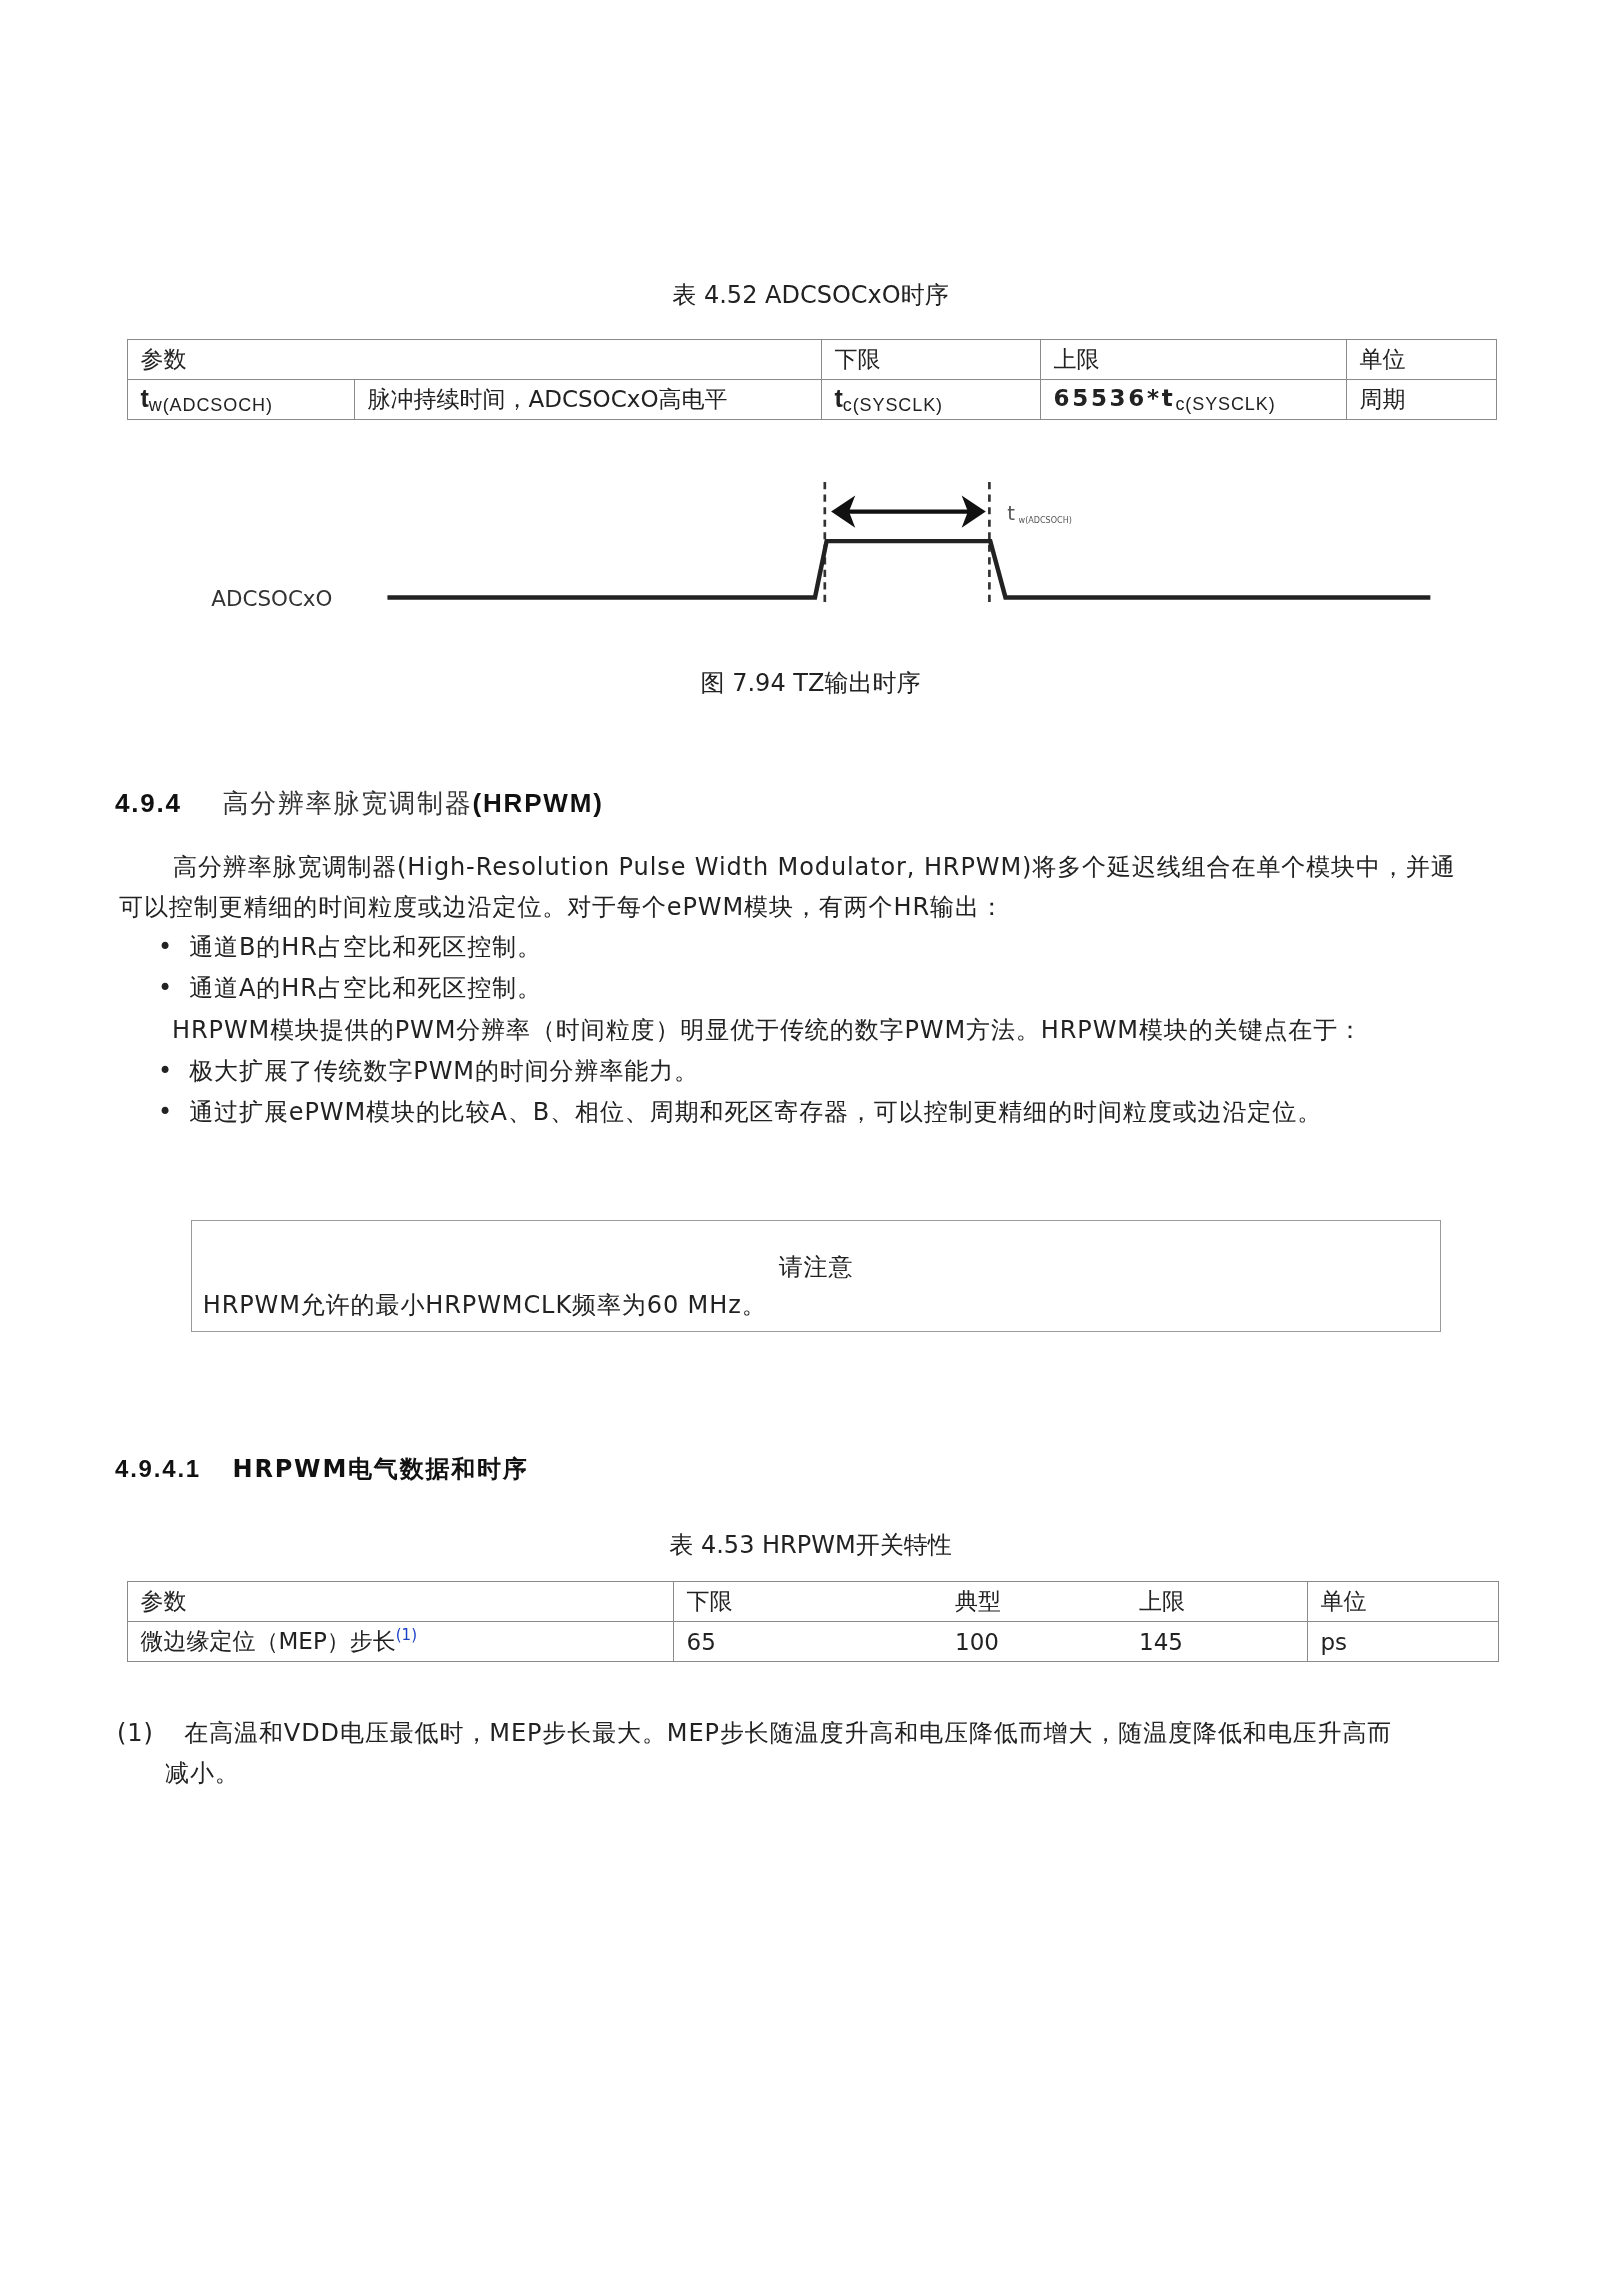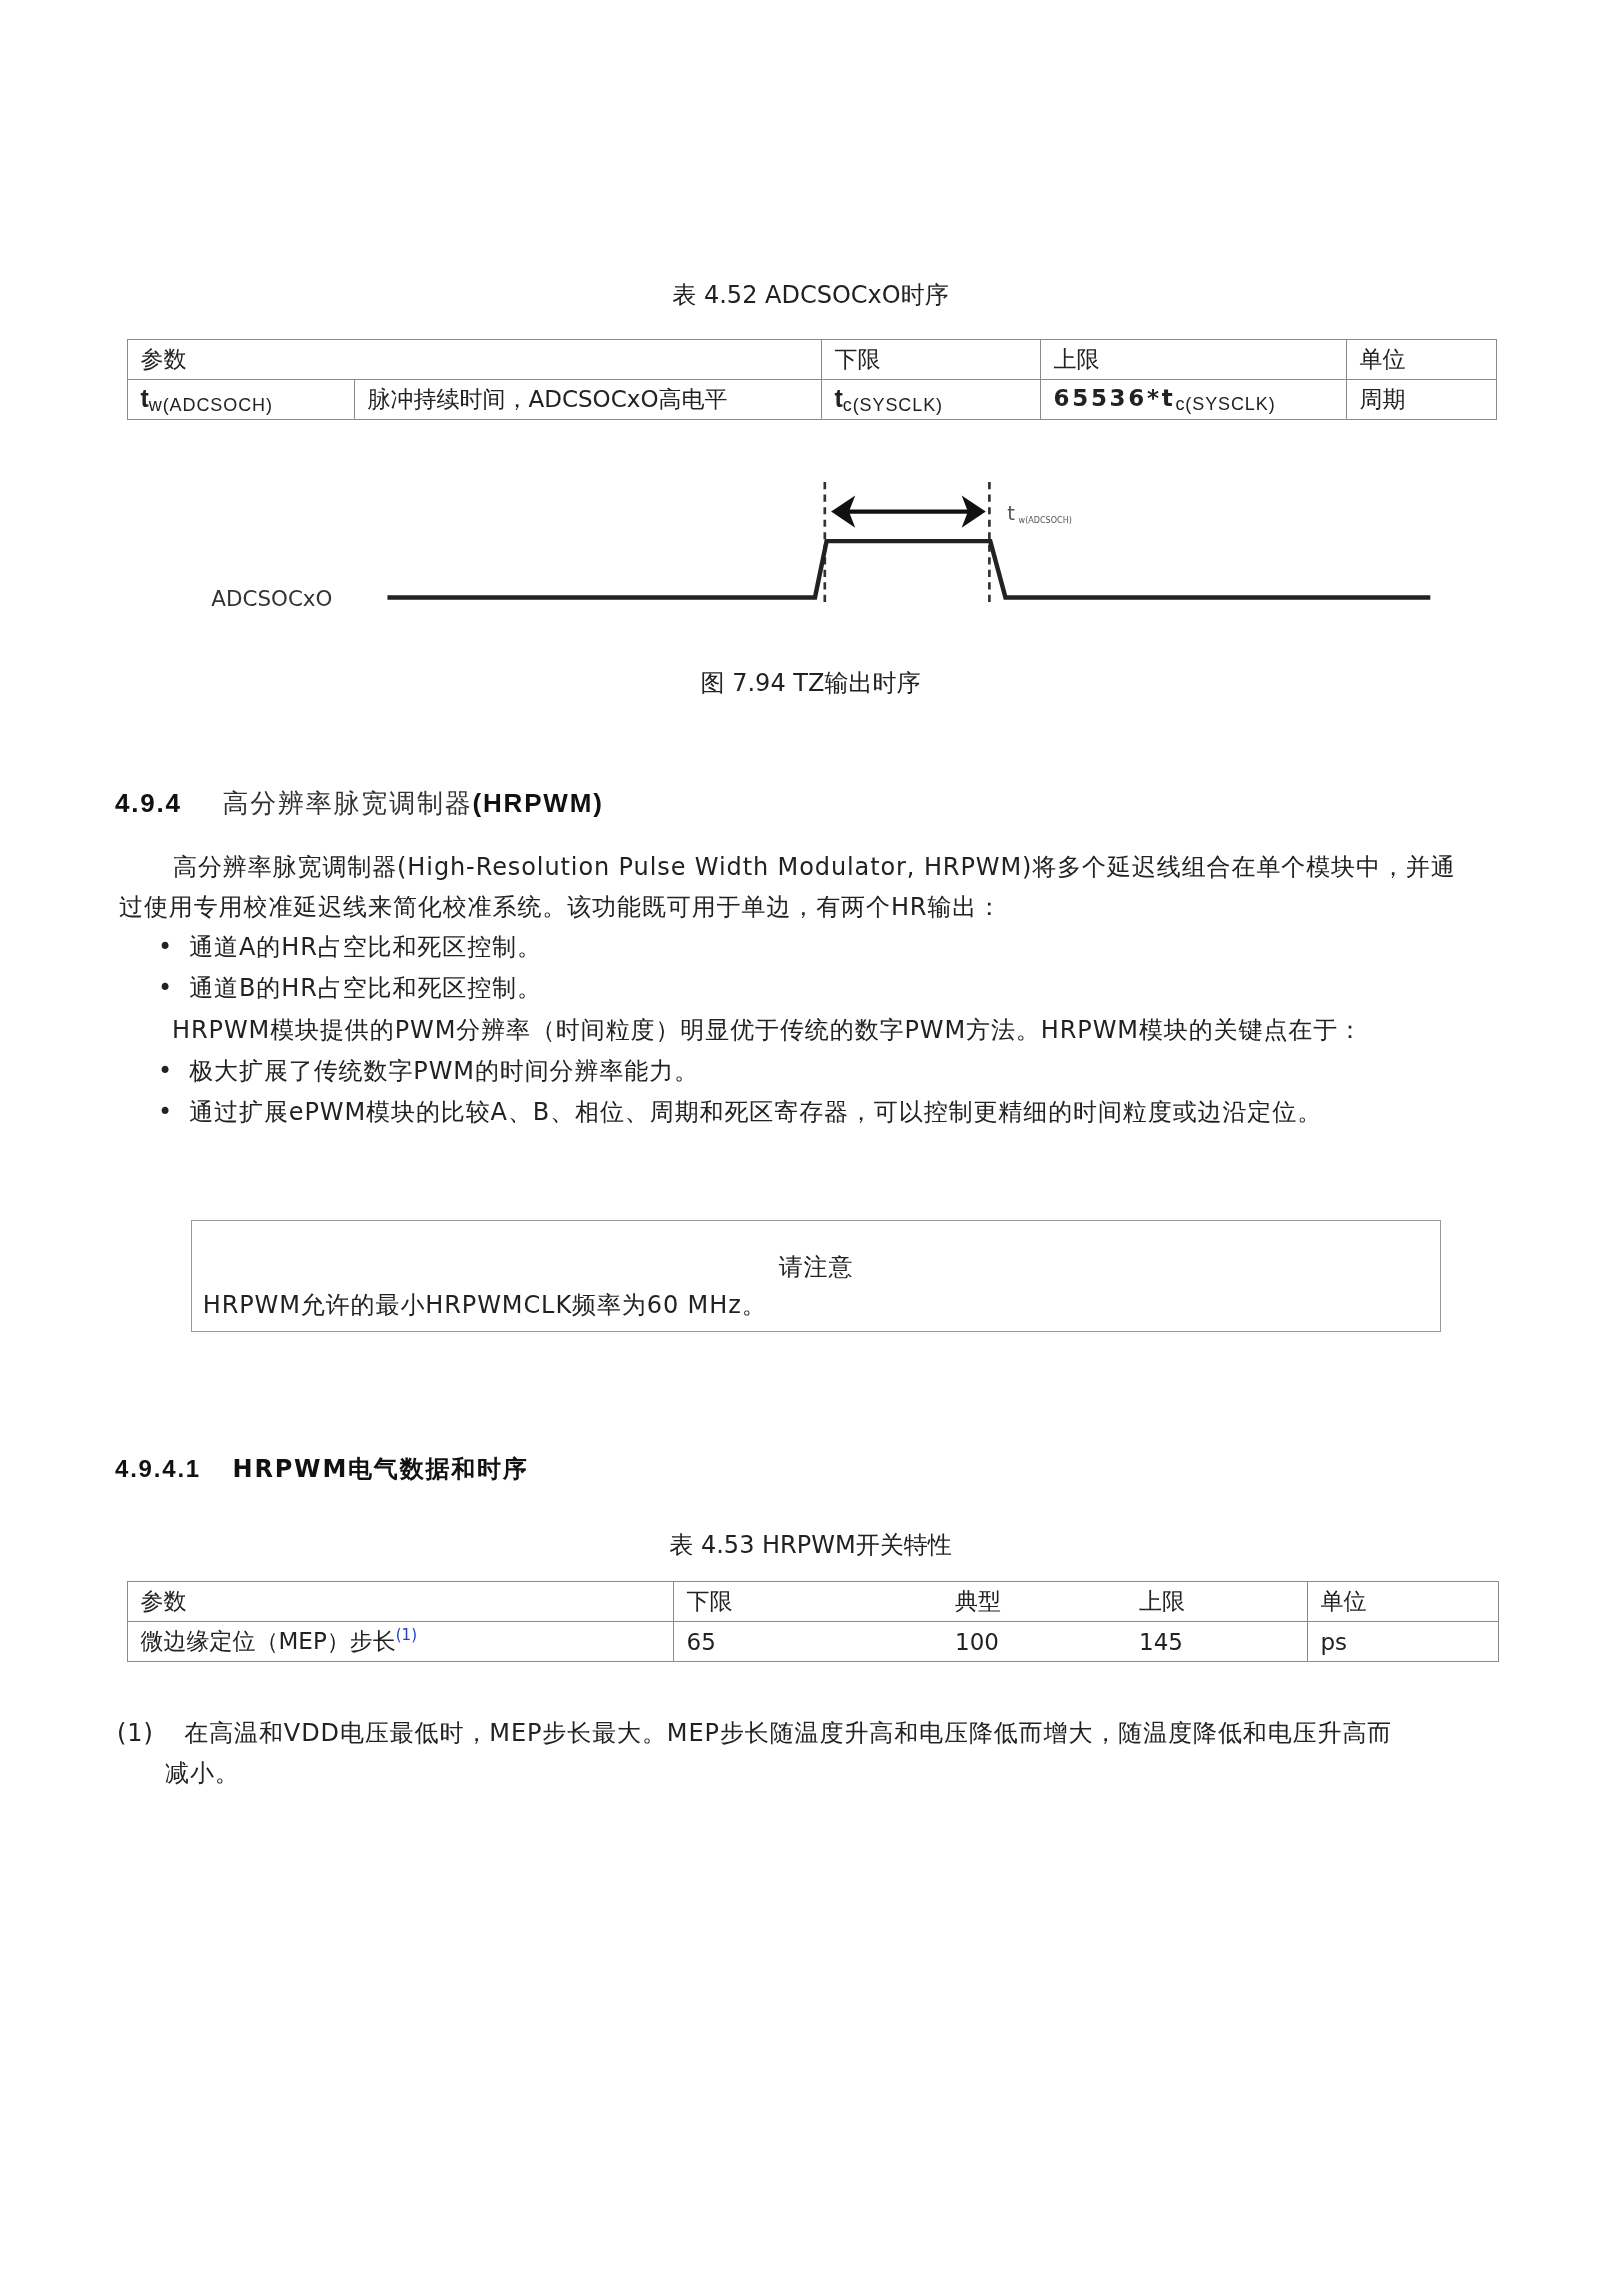--- a/index.html
+++ b/index.html
@@ -78,30 +78,30 @@
 </svg>
 
 <div class="abs caption" style="left:0;width:1621px;text-align:center;top:667px;">图 7.94 TZ输出时序</div>
 
 <div class="abs" style="left:115px;top:786px;">
   <span class="h-num">4.9.4</span>
   <span class="h-title" style="margin-left:36px;"><span>高分辨率脉宽调制器</span><b>(HRPWM)</b></span>
 </div>
 
 <div class="abs body-text" style="left:173px;top:851px;">高分辨率脉宽调制器(High-Resolution Pulse Width Modulator, HRPWM)将多个延迟线组合在单个模块中，并通</div>
-<div class="abs body-text" style="left:119px;top:891px;">过使用专用校准延迟线来简化校准系统。该功能既可用于单边，有两个HR输出：</div>
+<div class="abs body-text" style="left:119px;top:891px;">可以控制更精细的时间粒度或边沿定位。对于每个ePWM模块，有两个HR输出：</div>
 
 <div class="abs" style="left:158px;top:931px;">
   <div style="height:41px;">
     <span class="bullet-dot">•</span>
-    <span class="body-text" style="margin-left:12.5px;">通道A的HR占空比和死区控制。</span>
+    <span class="body-text" style="margin-left:12.5px;">通道B的HR占空比和死区控制。</span>
   </div>
   <div style="height:41px;">
     <span class="bullet-dot">•</span>
-    <span class="body-text" style="margin-left:12.5px;">通道B的HR占空比和死区控制。</span>
+    <span class="body-text" style="margin-left:12.5px;">通道A的HR占空比和死区控制。</span>
   </div>
 </div>
 
 <div class="abs body-text" style="left:172px;top:1014px;">HRPWM模块提供的PWM分辨率（时间粒度）明显优于传统的数字PWM方法。HRPWM模块的关键点在于：</div>
 
 <div class="abs" style="left:158px;top:1055px;">
   <div style="height:41px;">
     <span class="bullet-dot">•</span>
     <span class="body-text" style="margin-left:12.5px;">极大扩展了传统数字PWM的时间分辨率能力。</span>
   </div>

